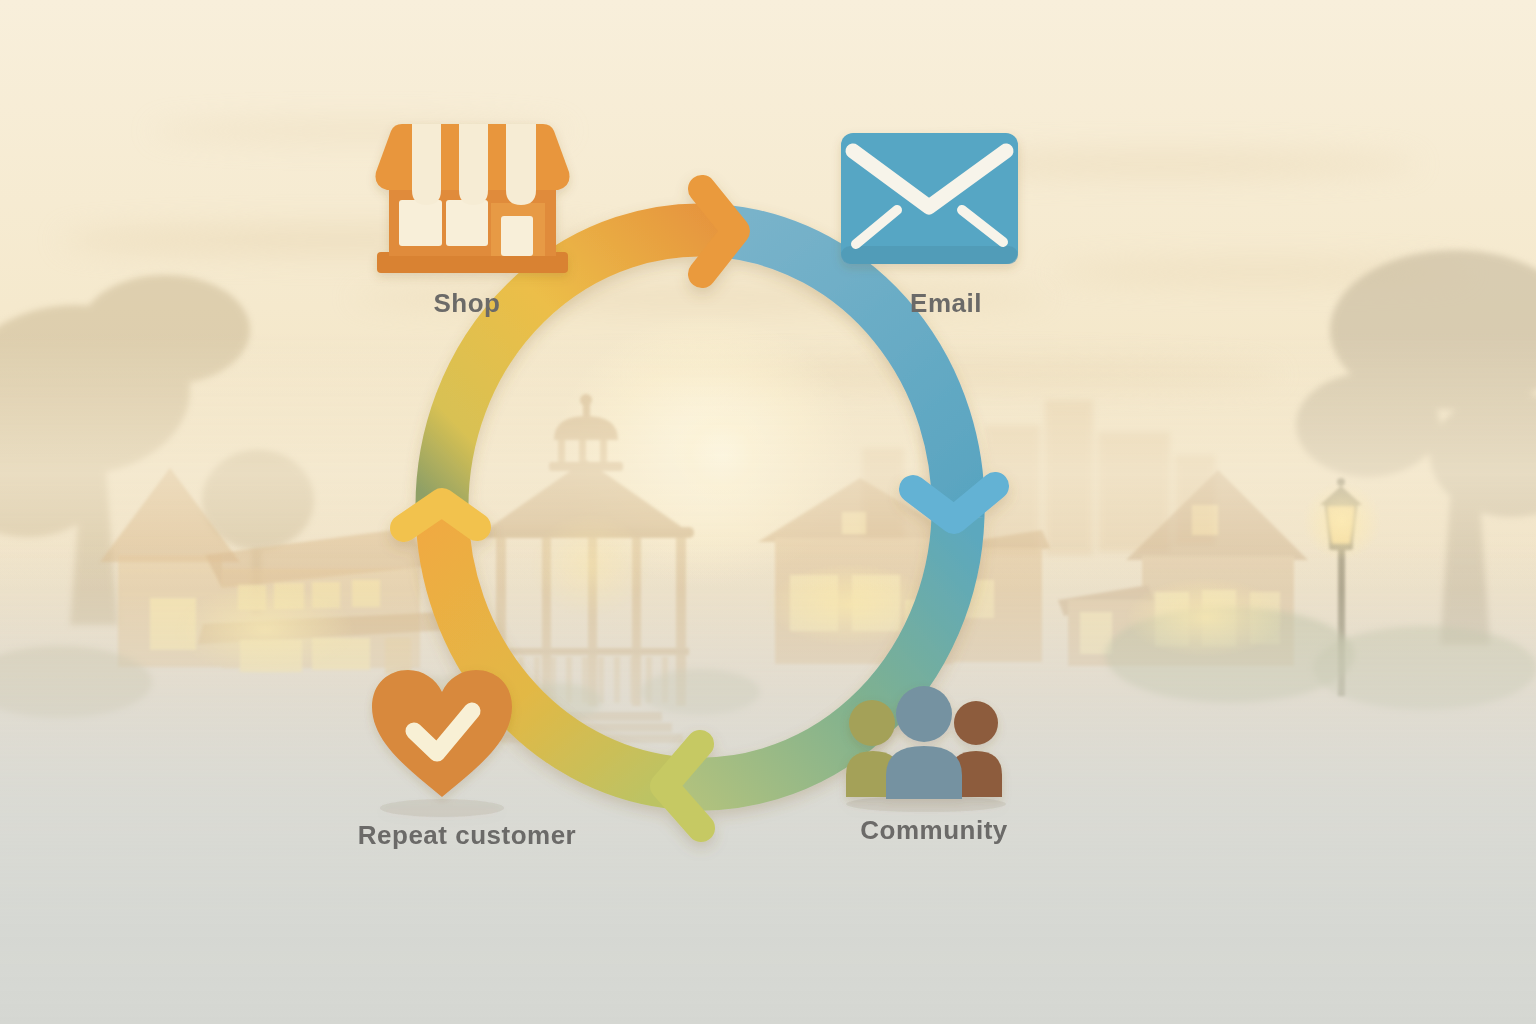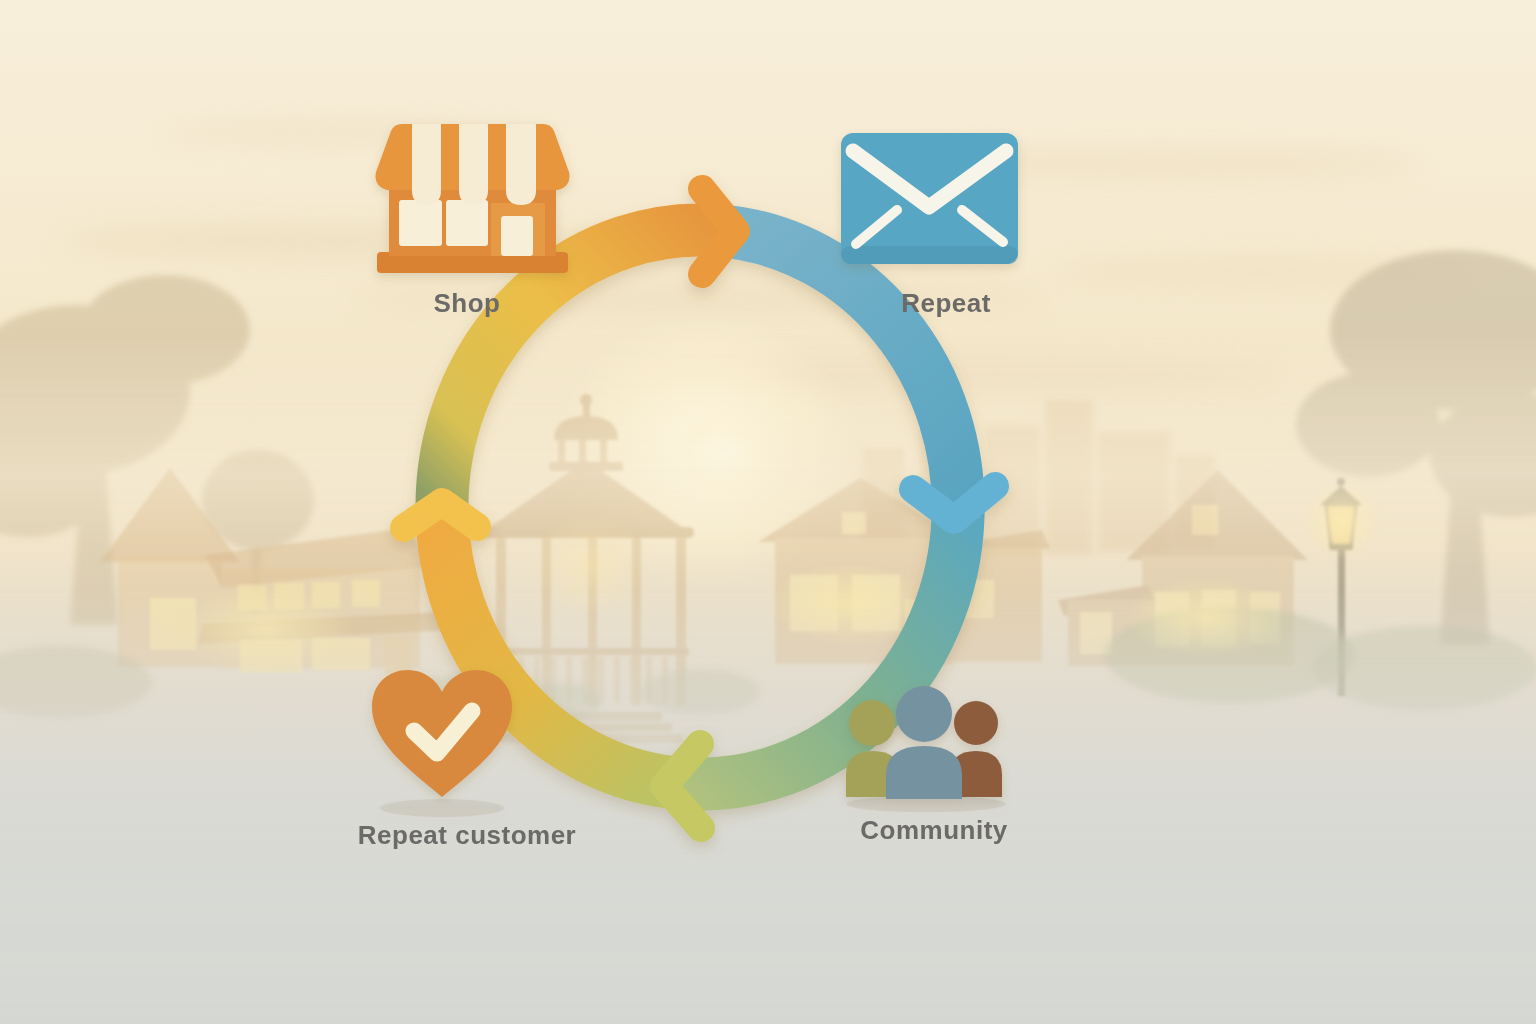--- a/index.html
+++ b/index.html
@@ -276,17 +276,17 @@
     </g>
 
     <g filter="url(#iconShadow)">
       <ellipse cx="442" cy="808" rx="62" ry="9" fill="#6b5636" opacity="0.10"></ellipse>
       <path d="M442,797 C414,773 372,744 372,707 C372,683 389,670 408,670 C423,670 436,679 442,692 C448,679 461,670 476,670 C495,670 512,683 512,707 C512,744 470,773 442,797 Z" fill="#D8893C"></path>
       <polyline points="414,731 437,753 472,711" stroke="#F8F0D5" stroke-width="17" fill="none" stroke-linecap="round" stroke-linejoin="round"></polyline>
     </g>
   </svg>
 
   <div class="stage-label" style="left:467px;top:288px;">Shop</div>
-  <div class="stage-label" style="left:946px;top:288px;">Repeat</div>
+  <div class="stage-label" style="left:946px;top:288px;">Email</div>
   <div class="stage-label" style="left:467px;top:820px;">Repeat customer</div>
   <div class="stage-label" style="left:934px;top:815px;">Community</div>
 
 </div>
 
 </body></html>

